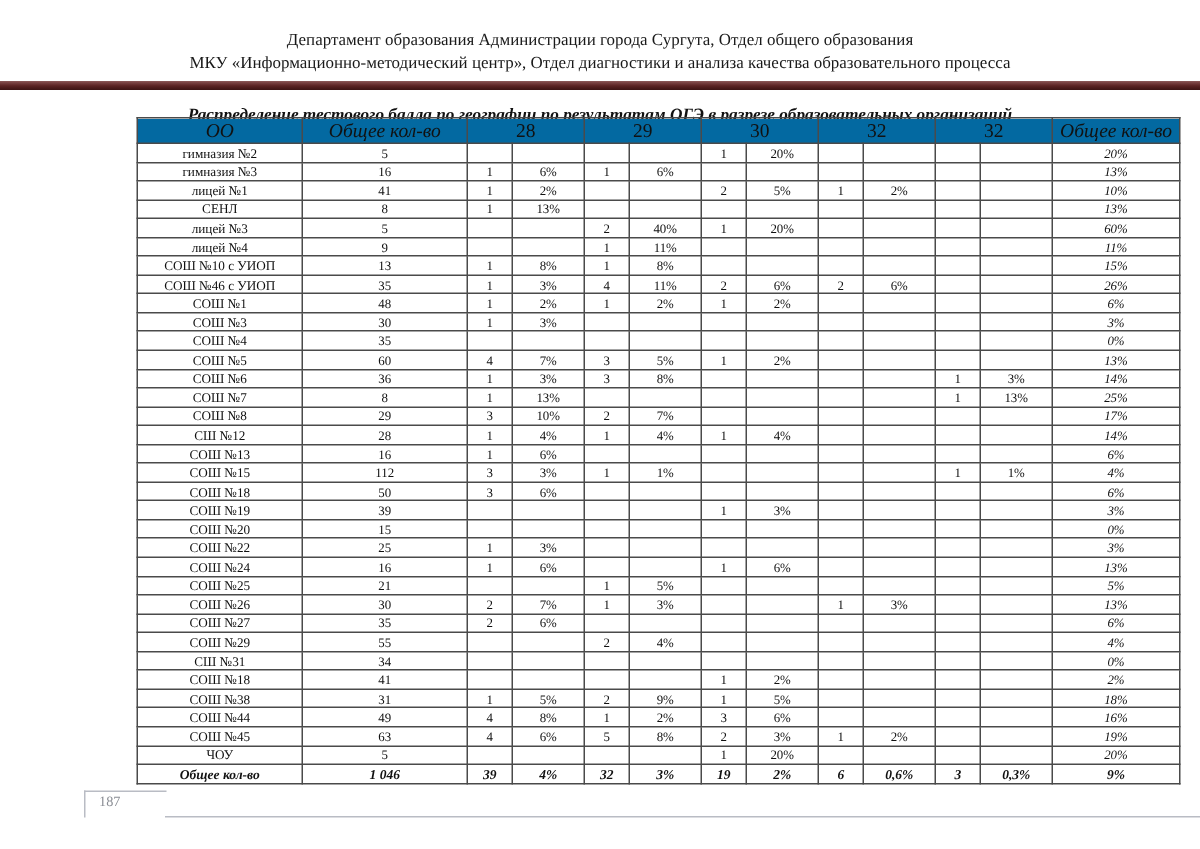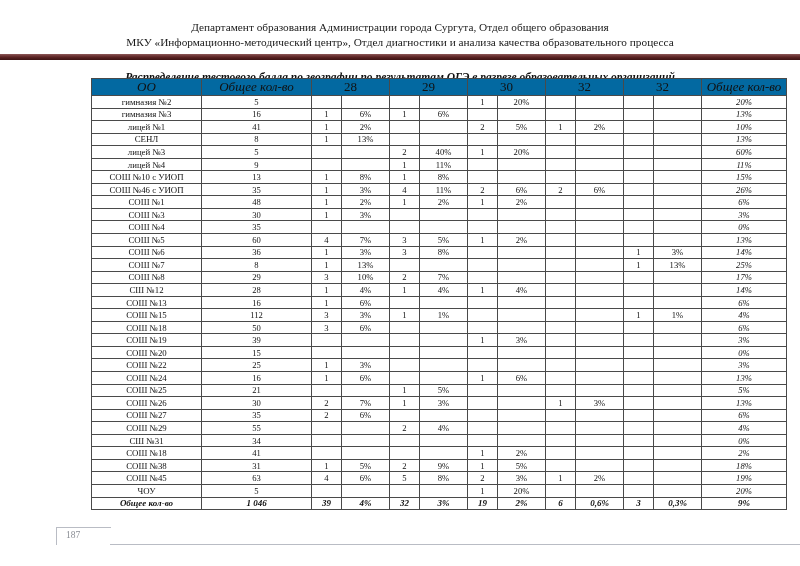--- a/index.html
+++ b/index.html
@@ -634,20 +634,35 @@
           <td>9%</td>
           <td>1</td>
           <td>5%</td>
           <td></td>
           <td></td>
           <td></td>
           <td></td>
           <td class="total-col">18%</td>
         </tr>
         <tr>
+          <td class="org">СОШ №44</td>
+          <td>49</td>
+          <td>4</td>
+          <td>8%</td>
+          <td>1</td>
+          <td>2%</td>
+          <td>3</td>
+          <td>6%</td>
+          <td></td>
+          <td></td>
+          <td></td>
+          <td></td>
+          <td class="total-col">16%</td>
+        </tr>
+        <tr>
           <td class="org">СОШ №45</td>
           <td>63</td>
           <td>4</td>
           <td>6%</td>
           <td>5</td>
           <td>8%</td>
           <td>2</td>
           <td>3%</td>
           <td>1</td>
           <td>2%</td>

